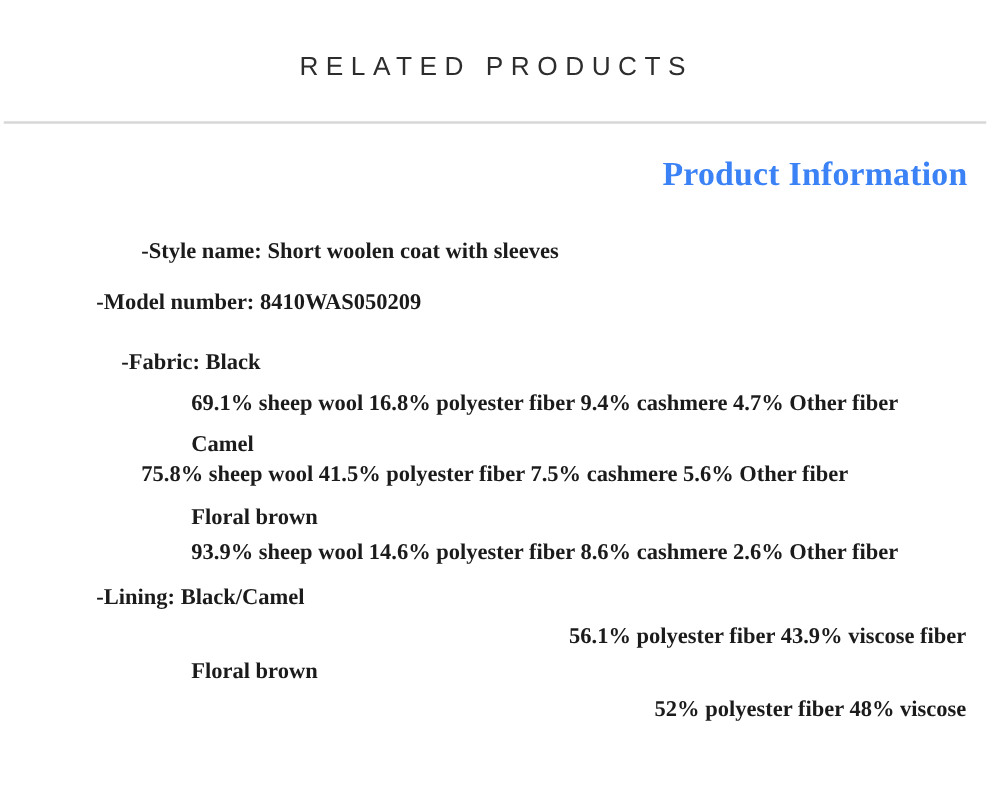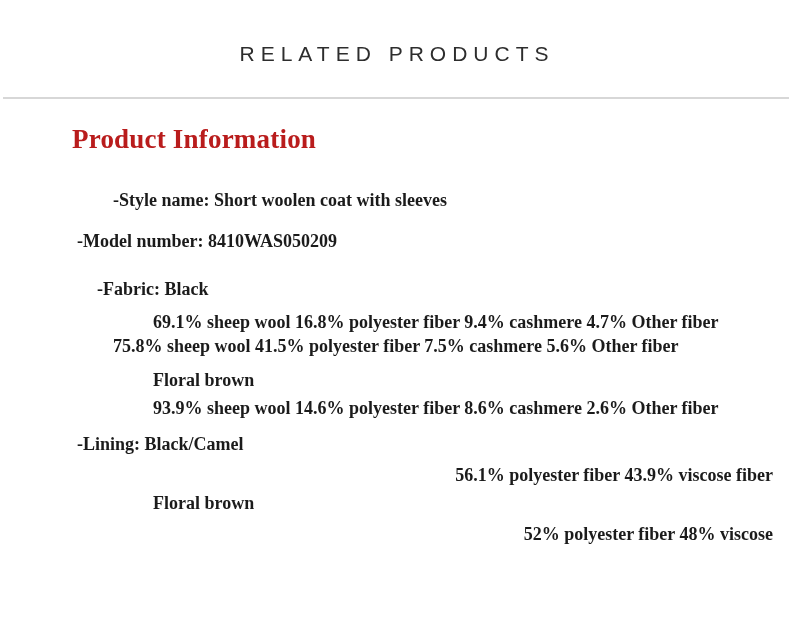--- a/index.html
+++ b/index.html
@@ -34,22 +34,23 @@
     width: 100%;
   }
   .content {
     padding-left: 68px;
     padding-right: 16px;
   }
   .section-title {
     margin-top: 21px;
     font-size: 27px;
     font-weight: 700;
-    color: #b91c1c;
+    color: #3b82f6;
     letter-spacing: 0.2px;
+    text-align: right;
   }
   .lines {
     margin-top: 31px;
     font-size: 18px;
     font-weight: 700;
     color: #1b1b1b;
   }
   .line {
     line-height: 22px;
     white-space: nowrap;
@@ -85,20 +86,21 @@
     <div class="lines">
 
       <div class="line l1 mt0">-Style name: Short woolen coat with sleeves</div>
 
       <div class="line l1 mt17">-Model number: 8410WAS050209</div>
 
       <div class="line l1 mt24">-Fabric: Black</div>
 
       <div class="line l2 mt9">69.1% sheep wool 16.8% polyester fiber 9.4% cashmere 4.7% Other fiber</div>
 
+      <div class="line l2 mt9">Camel</div>
 
       <div class="line l2 mt0">75.8% sheep wool 41.5% polyester fiber 7.5% cashmere 5.6% Other fiber</div>
 
       <div class="line l2 mt10">Floral brown</div>
 
       <div class="line l2 mt4">93.9% sheep wool 14.6% polyester fiber 8.6% cashmere 2.6% Other fiber</div>
 
       <div class="line l1 mt12">-Lining: Black/Camel</div>
 
       <div class="line l2b mt7">56.1% polyester fiber 43.9% viscose fiber</div>

